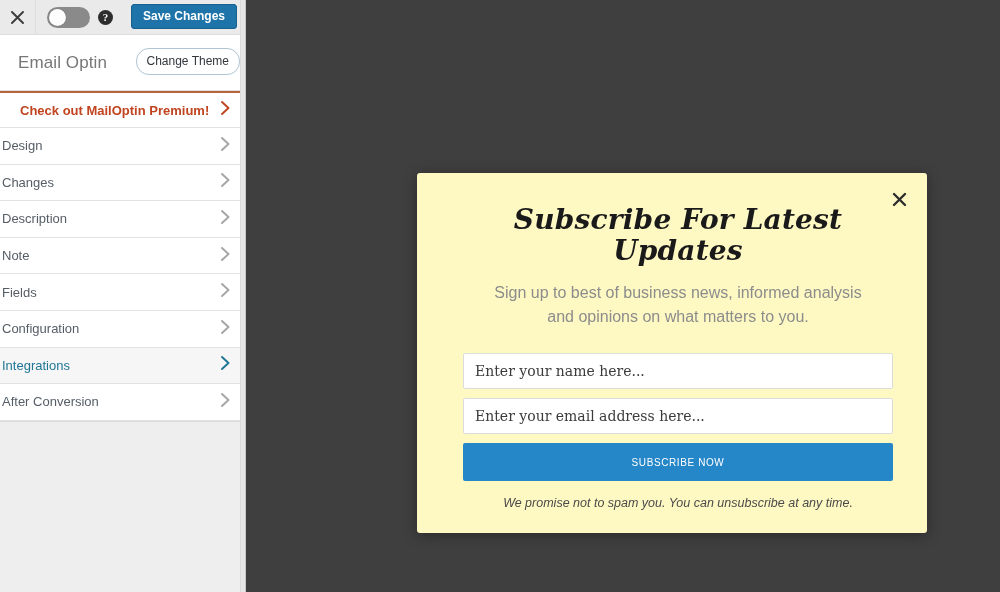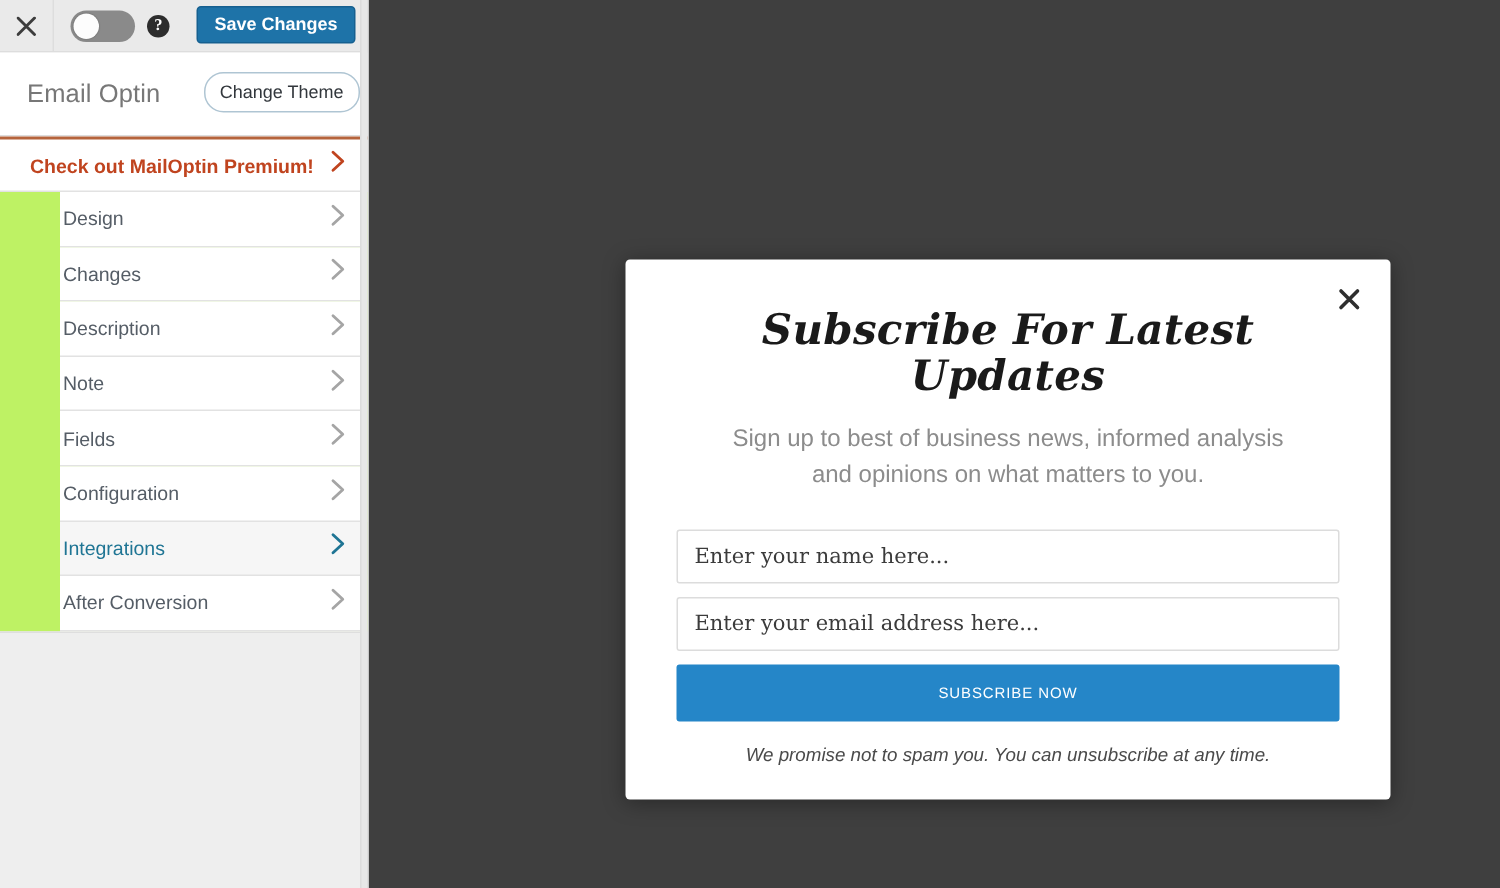--- a/index.html
+++ b/index.html
@@ -161,22 +161,21 @@
   }
   .premium-row .label {
     padding-left: 20px;
     color: #c0441f;
     font-size: 13px;
     font-weight: bold;
   }
 
   
   .cz-menu {
-    background: #bef264;
-    padding-left: 40px;
+    background: #0369a1;
   }
   .menu-item {
     position: relative;
     height: 36.6px;
     display: flex;
     align-items: center;
     border-bottom: 1px solid #e2e2e2;
     box-sizing: border-box;
     background: #fff;
     cursor: pointer;
@@ -232,24 +231,25 @@
     background: #3f3f3f;
   }
 
   
   #optin-modal {
     position: absolute;
     left: 171px;  
     top: 173px;
     width: 510px;
     height: 360px;
-    background: #ffffff;
+    background: #fef9c3;
     border-radius: 3px;
     box-shadow: 0 2px 14px rgba(0,0,0,.35);
     box-sizing: border-box;
+    padding-left: 12px;
   }
   .optin-close {
     position: absolute;
     right: 18px;
     top: 16px;
     width: 20px;
     height: 20px;
     display: flex;
     align-items: center;
     justify-content: center;

